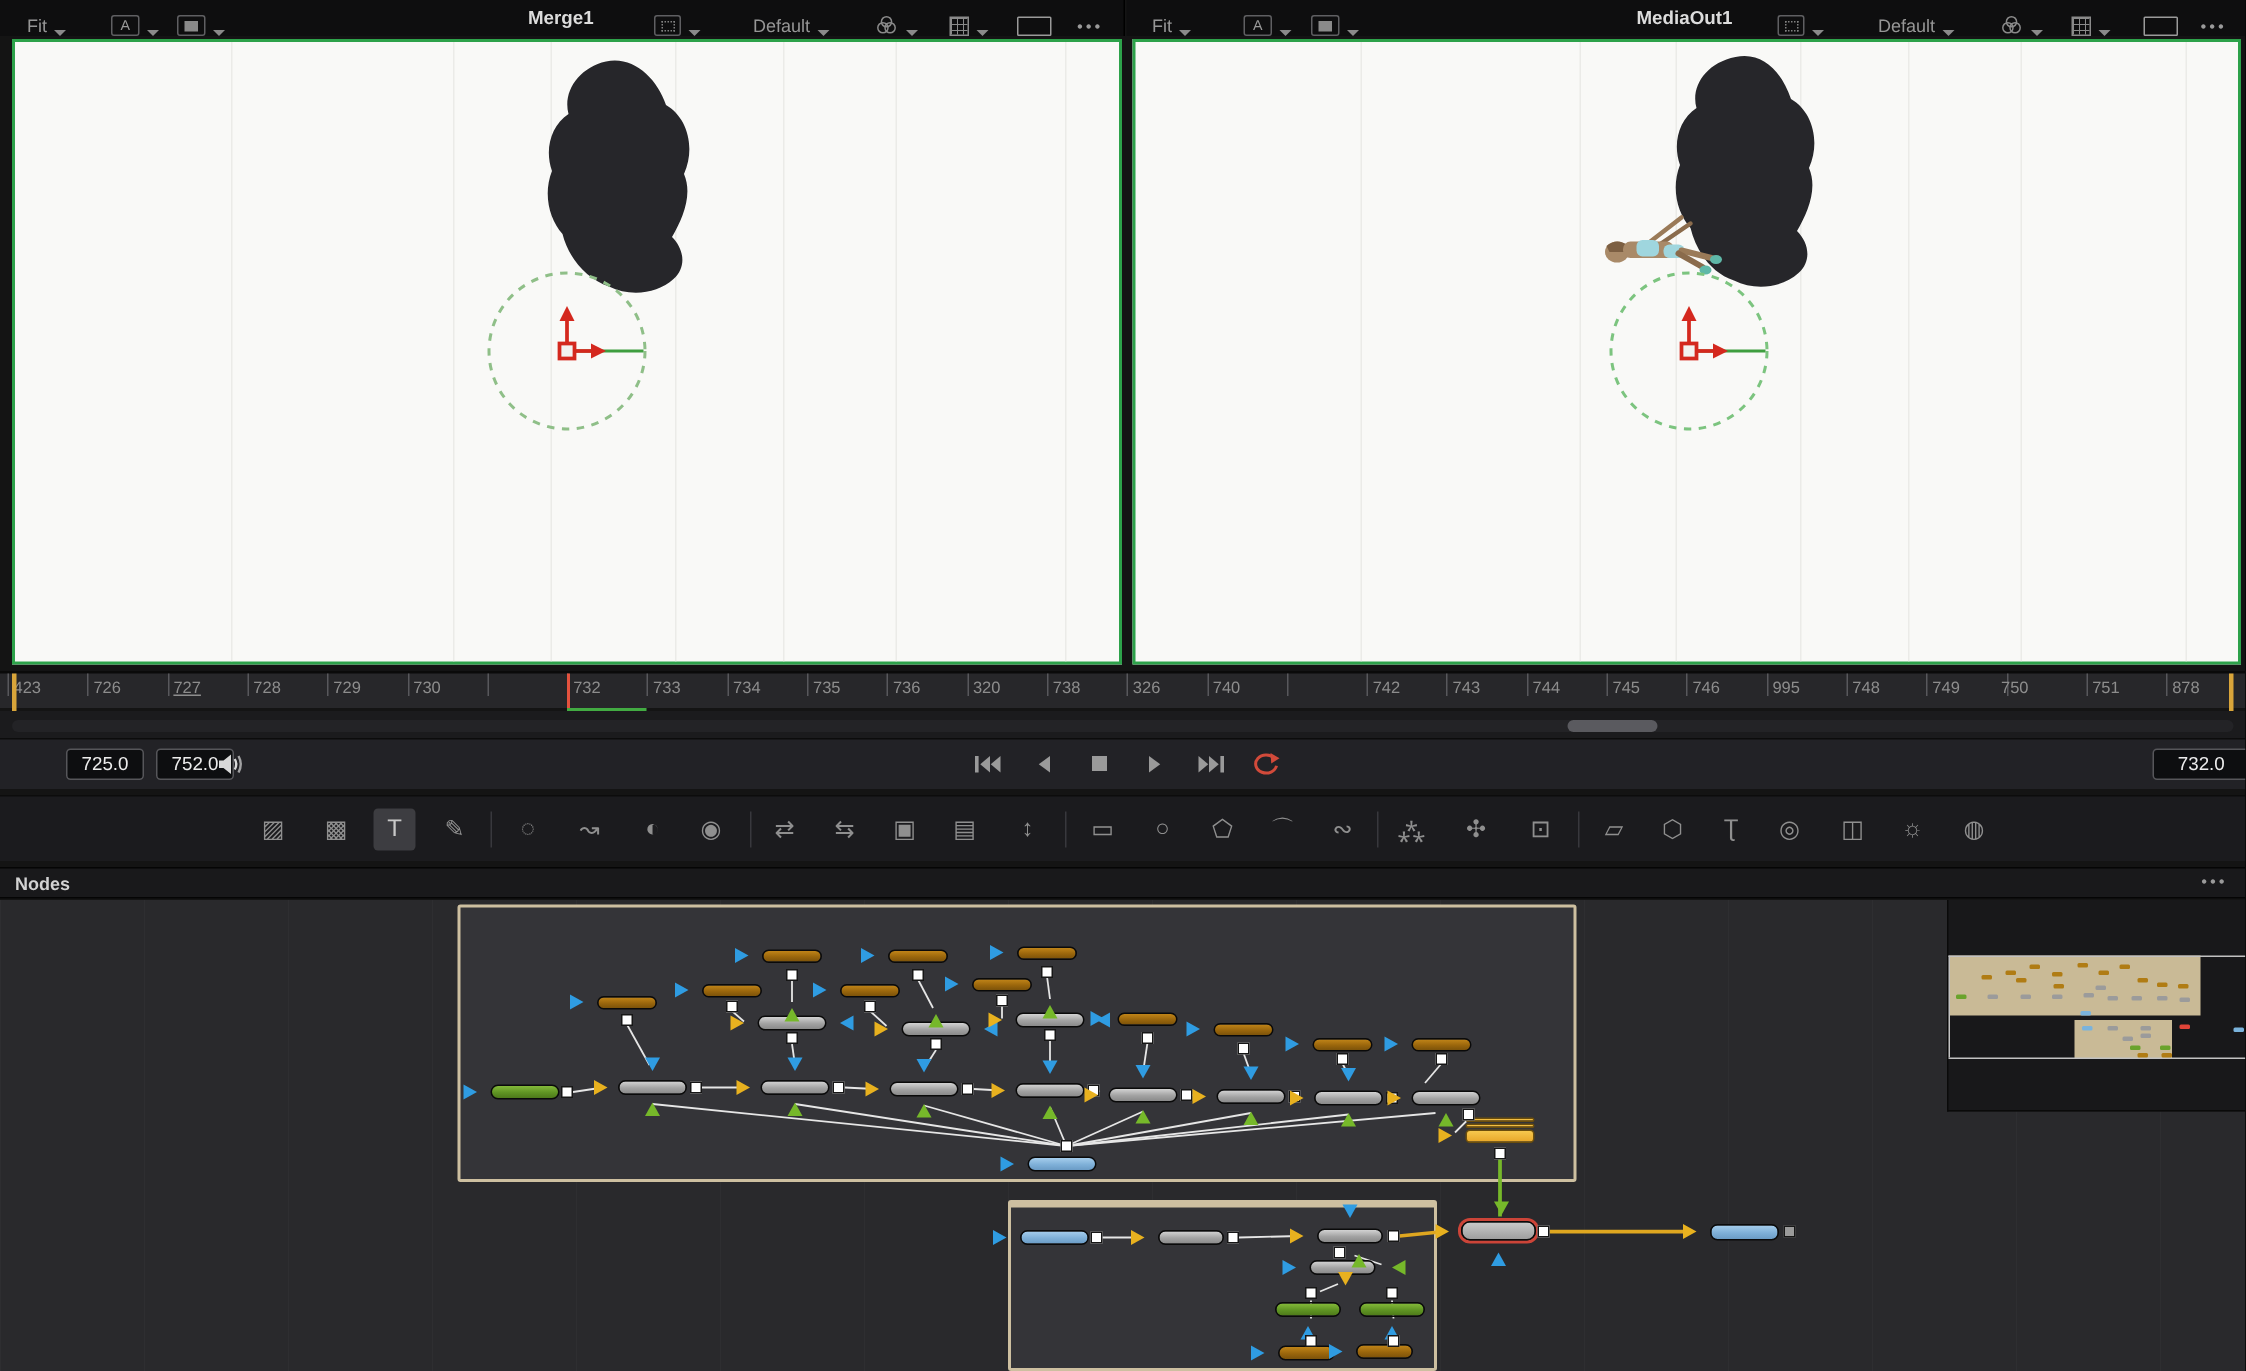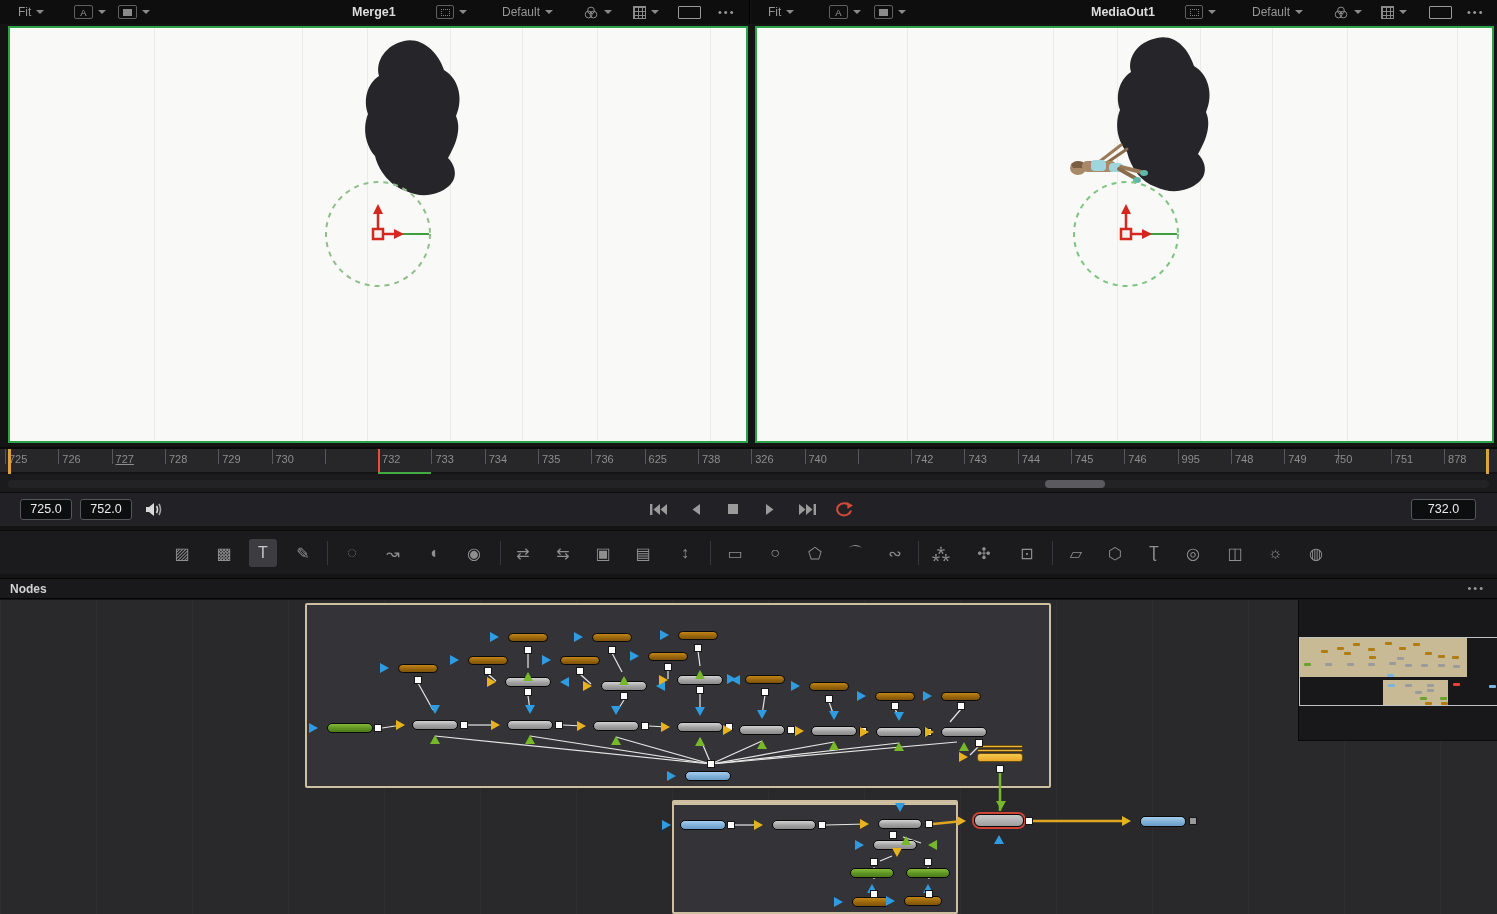--- a/index.html
+++ b/index.html
@@ -6,21 +6,21 @@
   html,body { background:#000; }
   .app {
     position:relative; width:1497px; height:914px; overflow:hidden;
     background:#141414; font-family:"Liberation Sans", sans-serif;
     -webkit-font-smoothing:antialiased;
   }
   
   .vbar { position:absolute; top:0; height:24px; background:#0e0e0f; }
   .vbar.left  { left:0; width:750px; border-right:1px solid #000; }
   .vbar.right { left:751px; width:746px; }
-  .vctl { position:absolute; top:0; height:24px; display:flex; align-items:center; gap:5px; color:#969696; font-size:12px; }
+  .vctl { position:absolute; top:0; height:24px; display:flex; align-items:flex-end; gap:5px; color:#969696; font-size:12px; }
   .vtitle { position:absolute; top:0; height:24px; display:flex; align-items:center; color:#dcdcdc; font-size:12.5px; font-weight:bold; }
   .chev { width:0; height:0; border-left:4px solid transparent; border-right:4px solid transparent; border-top:4px solid #8a8a8a; display:inline-block; }
   .abox { width:19px; height:14px; border:1px solid #5f5f62; border-radius:2px; color:#9a9a9a; font-size:9.5px; display:flex; align-items:center; justify-content:center; }
   .sqbox { width:19px; height:14px; border:1px solid #5f5f62; border-radius:2px; display:flex; align-items:center; justify-content:center; }
   .sqbox i { display:block; width:9px; height:7px; background:#8a8a8a; }
   .dotbox { width:18px; height:14px; border:1px solid #5f5f62; border-radius:2px; display:flex; align-items:center; justify-content:center; }
   .dotbox i { display:block; width:9px; height:7px; border:1px dotted #818181; }
   .gridicon { width:13px; height:13px;
      background-image:linear-gradient(#8a8a8a 1px, transparent 1px), linear-gradient(90deg,#8a8a8a 1px, transparent 1px);
      background-size:4px 4px; border:1px solid #8a8a8a; }
@@ -38,21 +38,21 @@
   .ticklabel { position:absolute; top:4px; font-size:11px; color:#8d8d8d; }
   .playhead { position:absolute; top:0; width:2px; height:25px; background:#e4523e; }
   .rangemark { position:absolute; top:0; width:3px; height:25px; background:#d9a53a; }
   .curunderline { position:absolute; height:2px; background:#42ab42; }
   
   .scrollrow { position:absolute; left:0; top:474px; width:1497px; height:18px; background:#1b1b1d; }
   .scrolltrack { position:absolute; left:8px; top:6px; width:1481px; height:8px; background:#232326; border-radius:4px; }
   .scrollthumb { position:absolute; top:6px; width:60px; height:8px; background:#5a5a5f; border-radius:4px; }
   
   .transport { position:absolute; left:0; top:492px; width:1497px; height:34px; background:#222226; border-top:1px solid #0c0c0c; }
-  .tfield { position:absolute; top:6px; width:52px; height:21px; background:#0d0e10; border:1px solid #56565a; border-radius:3px; color:#ececec; font-size:12.5px; text-align:center; line-height:19px; }
+  .tfield { position:absolute; top:6px; width:52px; height:21px; background:#0d0e10; border:1px solid #56565a; border-radius:3px; color:#ececec; font-size:12.5px; text-align:center; line-height:19px;margin-left:24px; }
   .tbtns { position:absolute; left:648px; top:4px; display:flex; gap:15px; align-items:center; }
   .tbtn { width:22px; height:24px; display:flex; align-items:center; justify-content:center; cursor:pointer; }
   
   .toolsrow { position:absolute; left:0; top:530px; width:1497px; height:44px; background:#1b1b1e; border-top:1px solid #0c0c0c; }
   .toolbtn { position:absolute; top:8px; width:28px; height:28px; display:flex; align-items:center; justify-content:center;
      color:#8f8f8f; font-size:16px; border-radius:3px; }
   .toolbtn.active { background:#3d3d41; color:#c8c8c8; }
   .toolsep { position:absolute; top:10px; width:1px; height:24px; background:#38383d; }
   
   .nodeshead { position:absolute; left:0; top:578px; width:1497px; height:21px; background:#19191b; border-top:1px solid #050505; border-bottom:1px solid #050505; }
@@ -229,21 +229,21 @@
       <line x1="56" y1="56" x2="56" y2="34" stroke="#d4281e" stroke-width="2.5"></line>
       <polygon points="56,26 51,36 61,36" fill="#d4281e"></polygon>
       <line x1="60" y1="56" x2="74" y2="56" stroke="#d4281e" stroke-width="2.5"></line>
       <polygon points="82,56 72,51 72,61" fill="#d4281e"></polygon>
       <rect x="51" y="51" width="10" height="10" fill="#f2f2f0" stroke="#d4281e" stroke-width="2.5"></rect>
     </svg>
   </div>
 
   <div class="ruler" id="ruler">
       <div class="tick" style="left: 5px;"></div>
-      <div class="ticklabel" style="left: 9px;">725</div>
+      <div class="ticklabel" style="left: 9px;">423</div>
       <div class="tick" style="left: 58.3px;"></div>
       <div class="ticklabel" style="left: 62.3px;">726</div>
       <div class="tick" style="left: 111.6px;"></div>
       <div class="ticklabel" style="left: 115.6px; text-decoration: underline;">727</div>
       <div class="tick" style="left: 164.9px;"></div>
       <div class="ticklabel" style="left: 168.9px;">728</div>
       <div class="tick" style="left: 218.2px;"></div>
       <div class="ticklabel" style="left: 222.2px;">729</div>
       <div class="tick" style="left: 271.5px;"></div>
       <div class="ticklabel" style="left: 275.5px;">730</div>
@@ -255,21 +255,21 @@
       <div class="curunderline" style="left: 378.1px; width: 53.3px; top: 23px;"></div>
       <div class="tick" style="left: 431.4px;"></div>
       <div class="ticklabel" style="left: 435.4px;">733</div>
       <div class="tick" style="left: 484.7px;"></div>
       <div class="ticklabel" style="left: 488.7px;">734</div>
       <div class="tick" style="left: 538px;"></div>
       <div class="ticklabel" style="left: 542px;">735</div>
       <div class="tick" style="left: 591.3px;"></div>
       <div class="ticklabel" style="left: 595.3px;">736</div>
       <div class="tick" style="left: 644.6px;"></div>
-      <div class="ticklabel" style="left: 648.6px;">625</div>
+      <div class="ticklabel" style="left: 648.6px;">320</div>
       <div class="tick" style="left: 697.9px;"></div>
       <div class="ticklabel" style="left: 701.9px;">738</div>
       <div class="tick" style="left: 751.2px;"></div>
       <div class="ticklabel" style="left: 755.2px;">326</div>
       <div class="tick" style="left: 804.5px;"></div>
       <div class="ticklabel" style="left: 808.5px;">740</div>
       <div class="tick" style="left: 857.8px;"></div>
       <div class="ticklabel" style="left: 861.8px; margin-top: 20px;">741</div>
       <div class="tick" style="left: 911.1px;"></div>
       <div class="ticklabel" style="left: 915.1px;">742</div>

